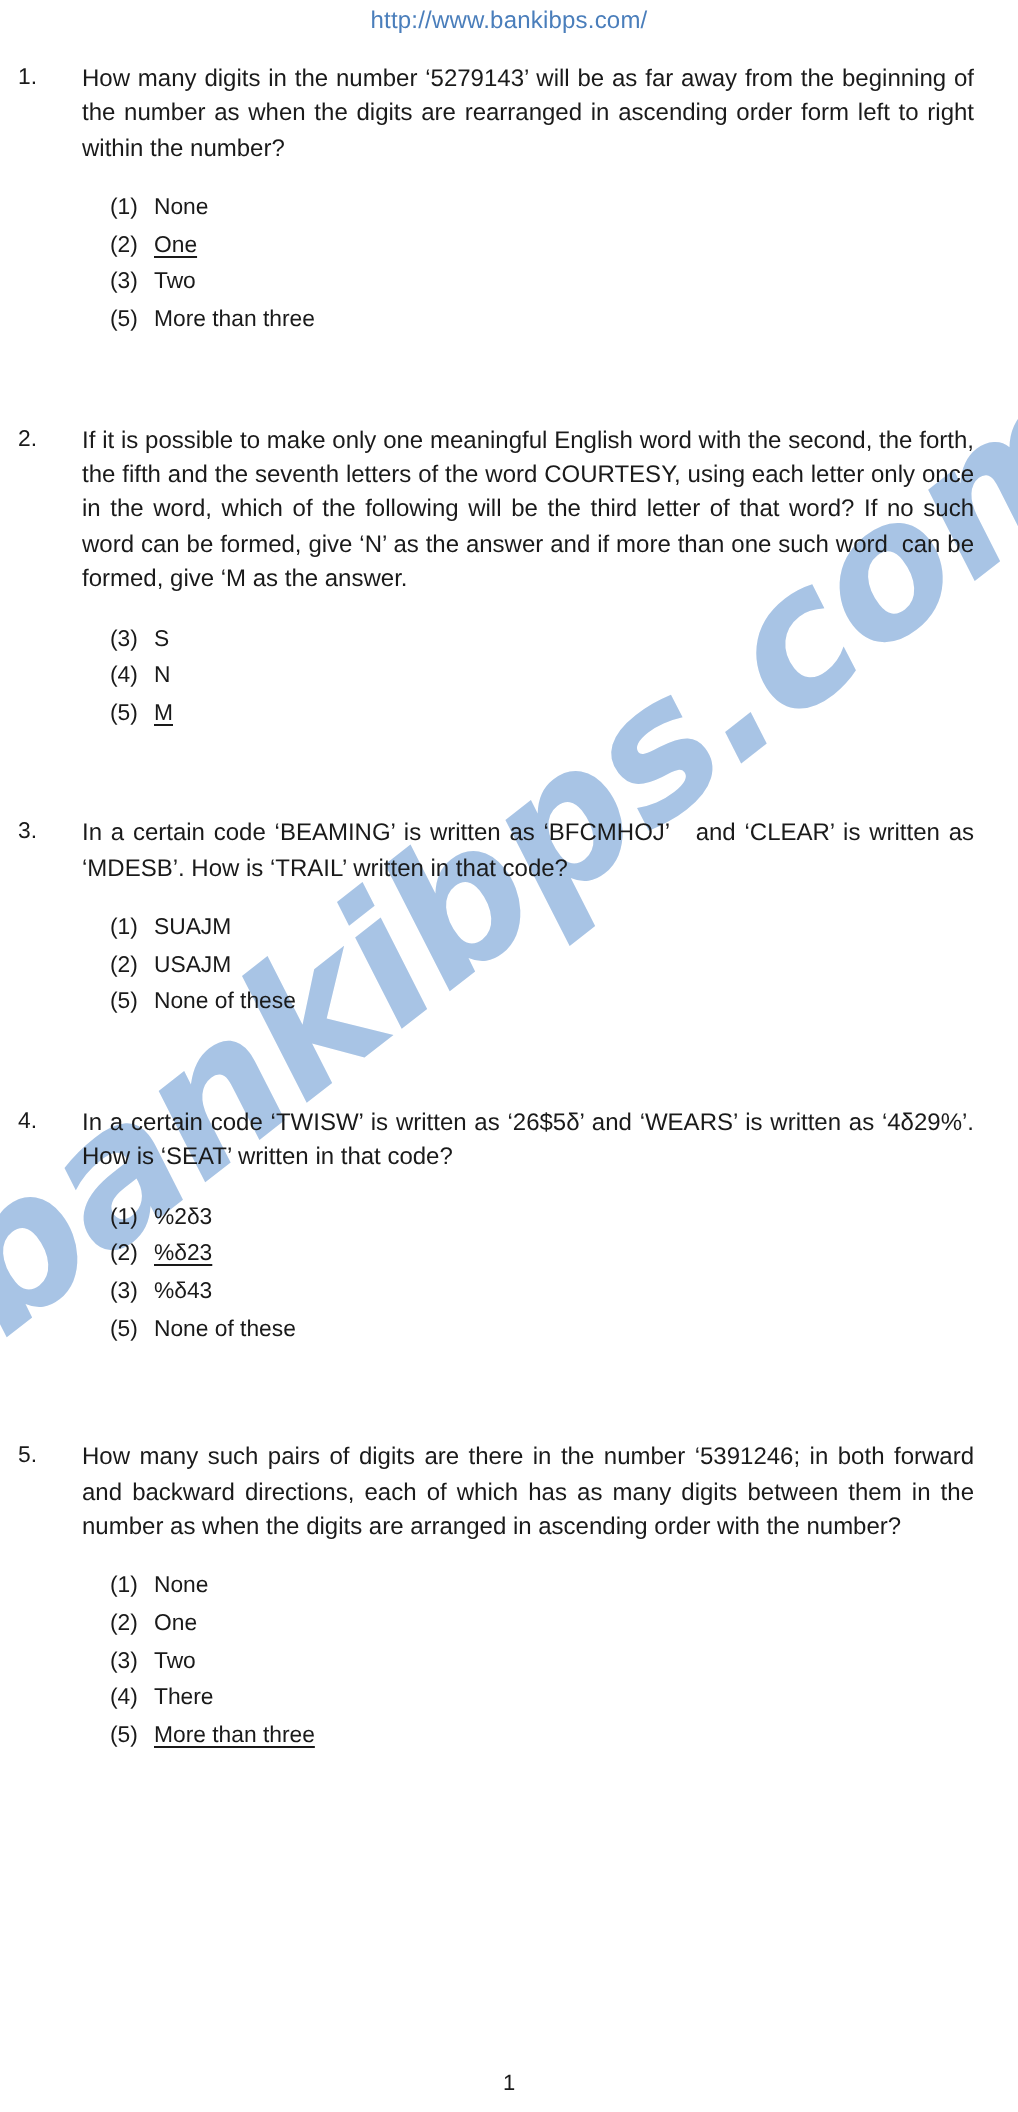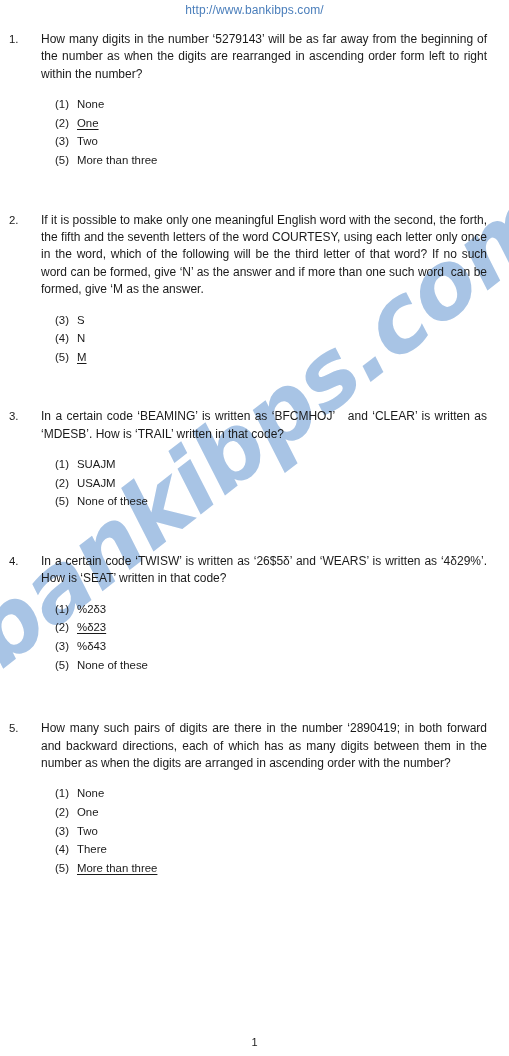--- a/index.html
+++ b/index.html
@@ -175,21 +175,21 @@
     <li class="option"><span class="opt-marker">(1)</span><span class="opt-text">%2δ3</span></li>
     <li class="option"><span class="opt-marker">(2)</span><span class="opt-text underlined">%δ23</span></li>
     <li class="option"><span class="opt-marker">(3)</span><span class="opt-text">%δ43</span></li>
     <li class="option"><span class="opt-marker">(5)</span><span class="opt-text">None of these</span></li>
   </ul>
 
   <div class="gap-q5"></div>
 
   <div class="q-block">
     <div class="q-num">5.</div>
-    <p class="q-text">How many such pairs of digits are there in the number ‘2890419; in both forward and backward directions, each of which has as many digits between them in the number as when the digits are arranged in ascending order with the number?</p>
+    <p class="q-text">How many such pairs of digits are there in the number ‘5391246; in both forward and backward directions, each of which has as many digits between them in the number as when the digits are arranged in ascending order with the number?</p>
   </div>
   <ul class="options">
     <li class="option"><span class="opt-marker">(1)</span><span class="opt-text">None</span></li>
     <li class="option"><span class="opt-marker">(2)</span><span class="opt-text">One</span></li>
     <li class="option"><span class="opt-marker">(3)</span><span class="opt-text">Two</span></li>
     <li class="option"><span class="opt-marker">(4)</span><span class="opt-text">There</span></li>
     <li class="option"><span class="opt-marker">(5)</span><span class="opt-text underlined">More than three</span></li>
   </ul>
 
 </div>

